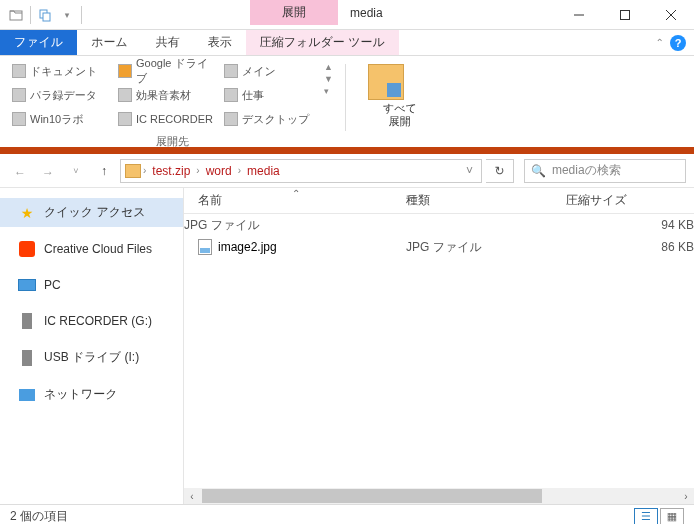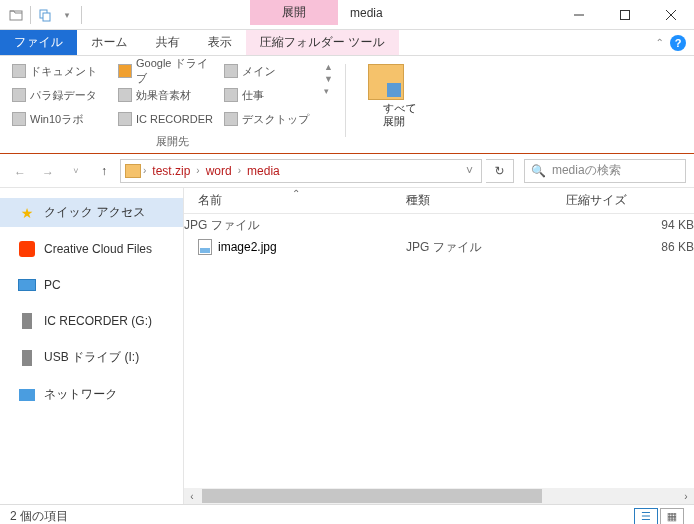--- a/index.html
+++ b/index.html
@@ -14,32 +14,32 @@
 .window-controls { margin-left: auto; display: flex; }
 .win-btn { width: 46px; height: 30px; display: flex; align-items: center; justify-content: center; color: #333; }
 
 .tabs-row { height: 26px; display: flex; align-items: stretch; border-bottom: 1px solid #ddd; }
 .tab { padding: 4px 14px; color: #444; display: flex; align-items: center; }
 .tab.file { background: #1e6fd6; color: #fff; }
 .tab.context { background: #fce4ef; color: #333; padding: 4px 14px; }
 .help-area { margin-left: auto; display: flex; align-items: center; padding-right: 8px; gap: 6px; }
 .help-circle { width: 16px; height: 16px; border-radius: 50%; background: #1e90ff; color: #fff; display: flex; align-items: center; justify-content: center; font-size: 11px; font-weight: bold; }
 
-.ribbon { height: 98px; display: flex; border-bottom: 1px solid #c2410c; padding: 4px 10px 12px; background: #fff; }
+.ribbon { height: 98px; display: flex; border-bottom: 7px solid #c2410c; padding: 4px 10px 12px; background: #fff; }
 .ribbon-group { display: flex; flex-direction: column; }
 .dest-grid { display: grid; grid-template-columns: repeat(3, 100px); grid-template-rows: repeat(3, 22px); gap: 2px 6px; }
 .dest-item { display: flex; align-items: center; gap: 4px; color: #555; font-size: 11px; padding: 0 2px; }
 .dest-icon { width: 14px; height: 14px; background: #ccc; border: 1px solid #aaa; flex-shrink: 0; }
 .dest-icon.gdrive { background: #f0a030; }
 .group-label { text-align: center; color: #666; font-size: 11px; margin-top: 4px; }
 .ribbon-sep { width: 1px; background: #ddd; margin: 4px 10px; }
 .extract-group { display: flex; flex-direction: column; align-items: center; justify-content: flex-start; padding-top: 4px; }
 .extract-icon { width: 36px; height: 36px; background: #f5c26b; border: 1px solid #d4a14a; position: relative; }
 .extract-icon::after { content: ""; position: absolute; right: 2px; bottom: 2px; width: 14px; height: 14px; background: #5b9bd5; }
-.extract-label { font-size: 11px; color: #333; margin-top: 2px; line-height: 1.2; margin-left: 27px; }
+.extract-label { font-size: 11px; color: #333; text-align: center; margin-top: 2px; line-height: 1.2; margin-left: 27px; }
 .nav-arrows-small { display: flex; flex-direction: column; gap: 2px; padding: 2px; }
 .nav-arrows-small span { color: #888; font-size: 9px; }
 
 .address-row { height: 34px; display: flex; align-items: center; padding: 0 8px; gap: 4px; border-bottom: 1px solid #e5e5e5; }
 .nav-btn { width: 24px; height: 24px; display: flex; align-items: center; justify-content: center; color: #999; }
 .nav-btn.active { color: #333; }
 .addr-bar { flex: 1; height: 24px; border: 1px solid #ccc; display: flex; align-items: center; padding: 0 4px; gap: 2px; }
 .addr-folder-icon { width: 16px; height: 14px; background: #f5c26b; border: 1px solid #d4a14a; }
 .crumb { padding: 0 4px; color: #b91c1c; }
 .crumb-sep { color: #888; font-size: 10px; }

